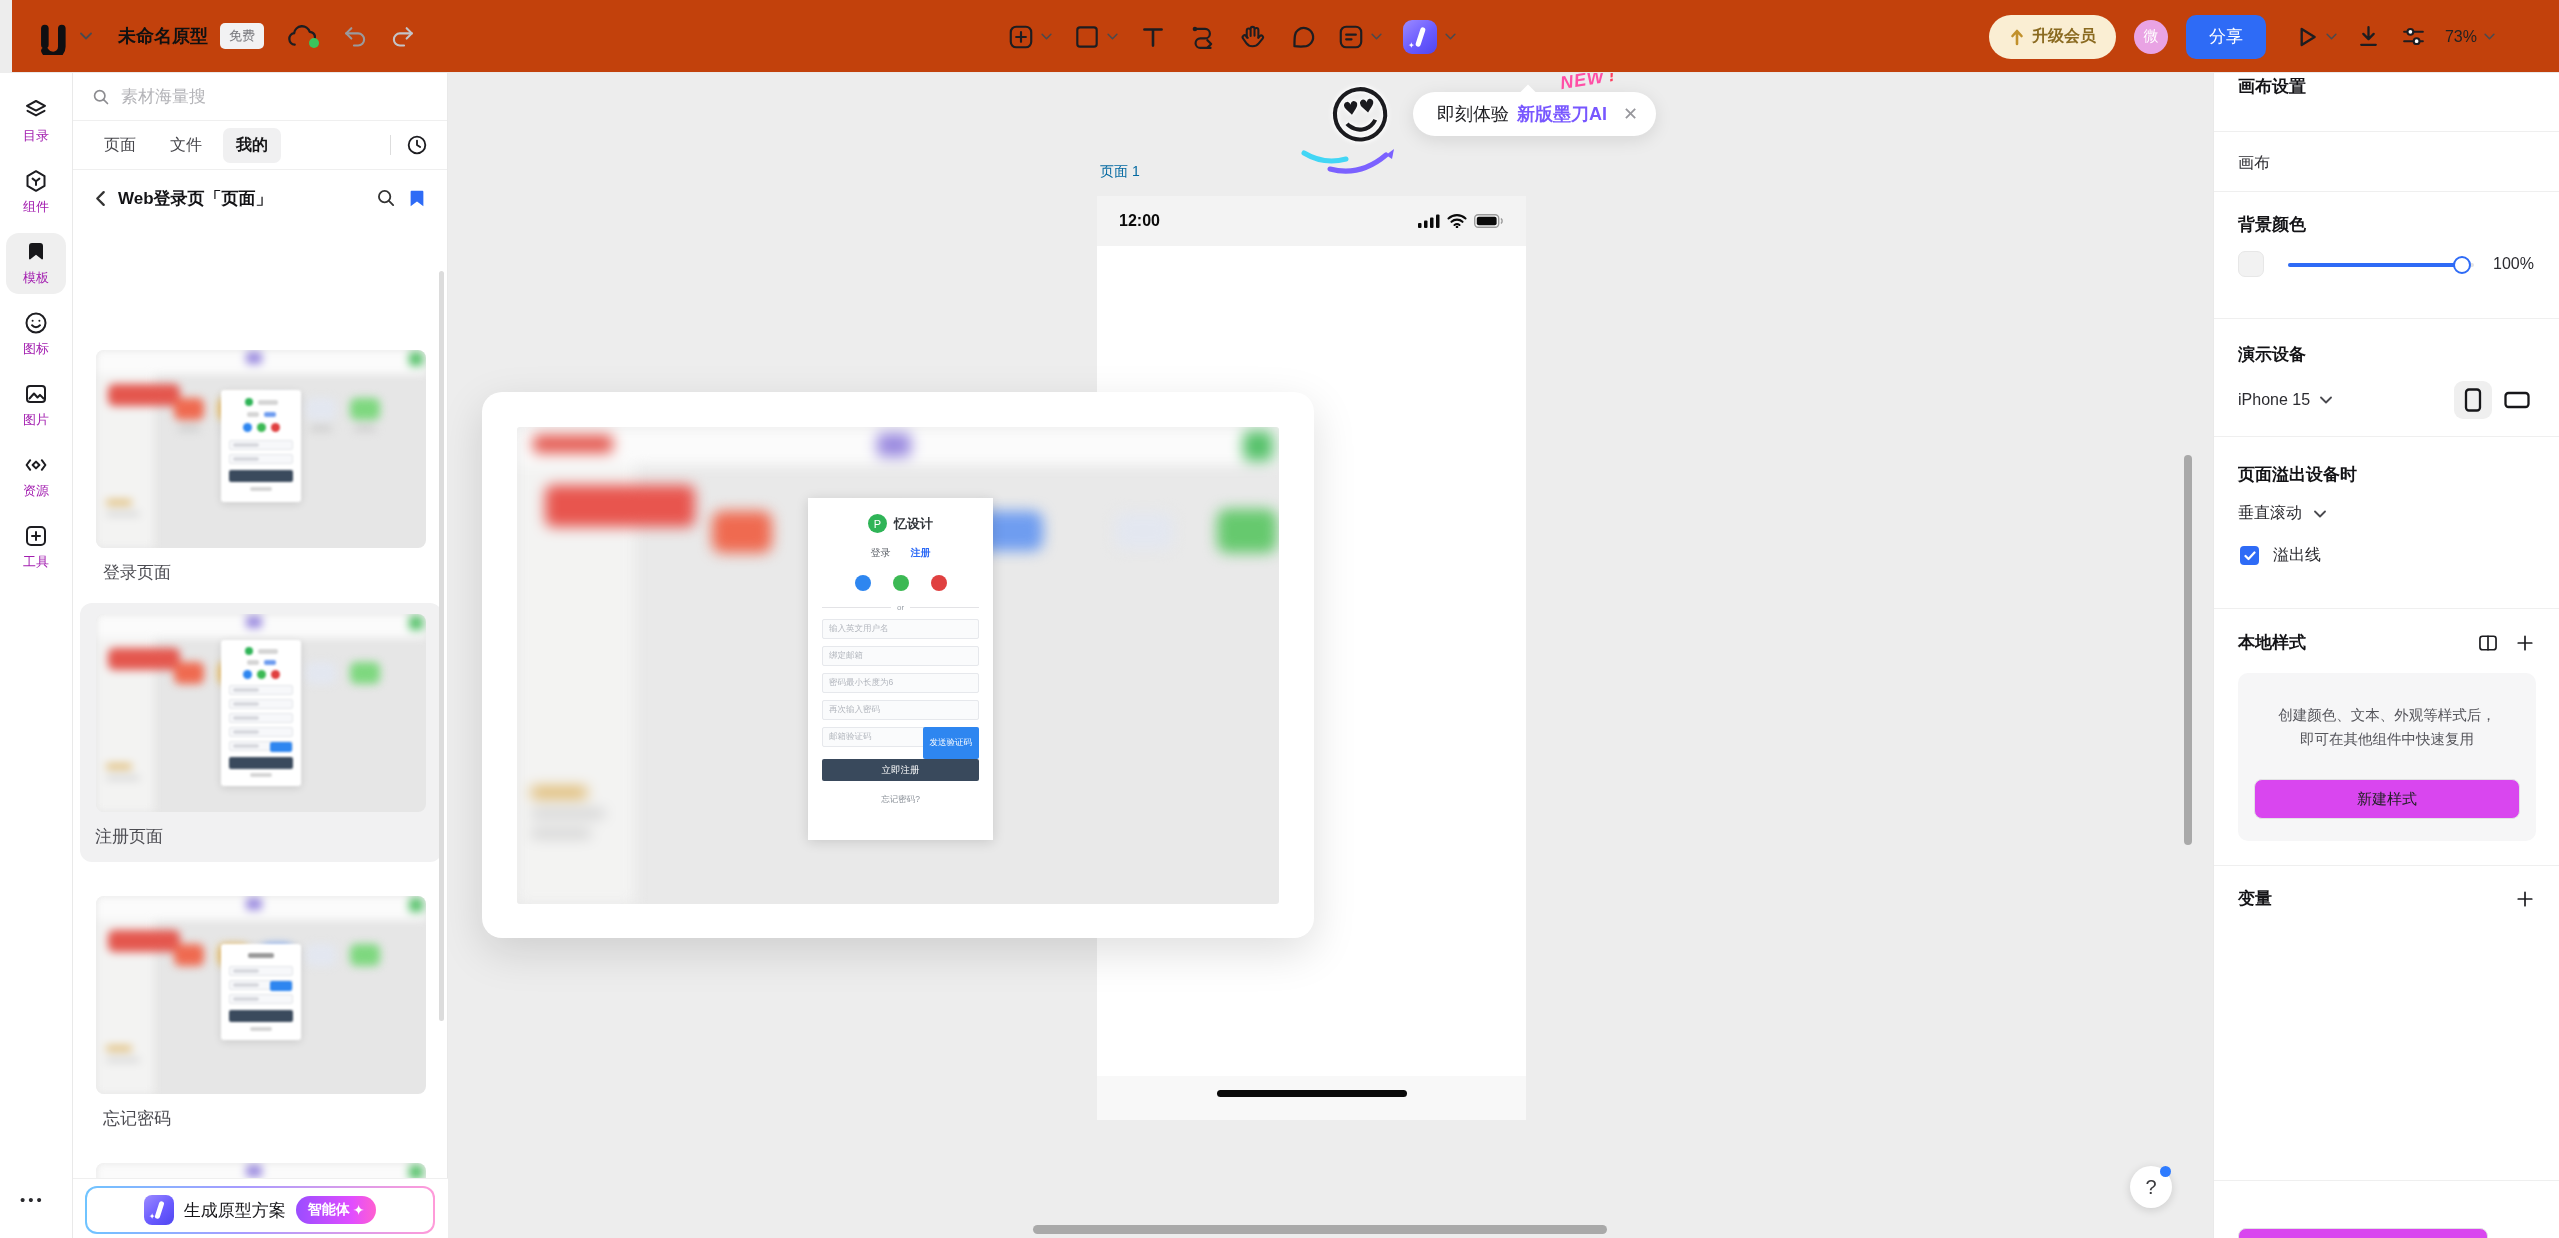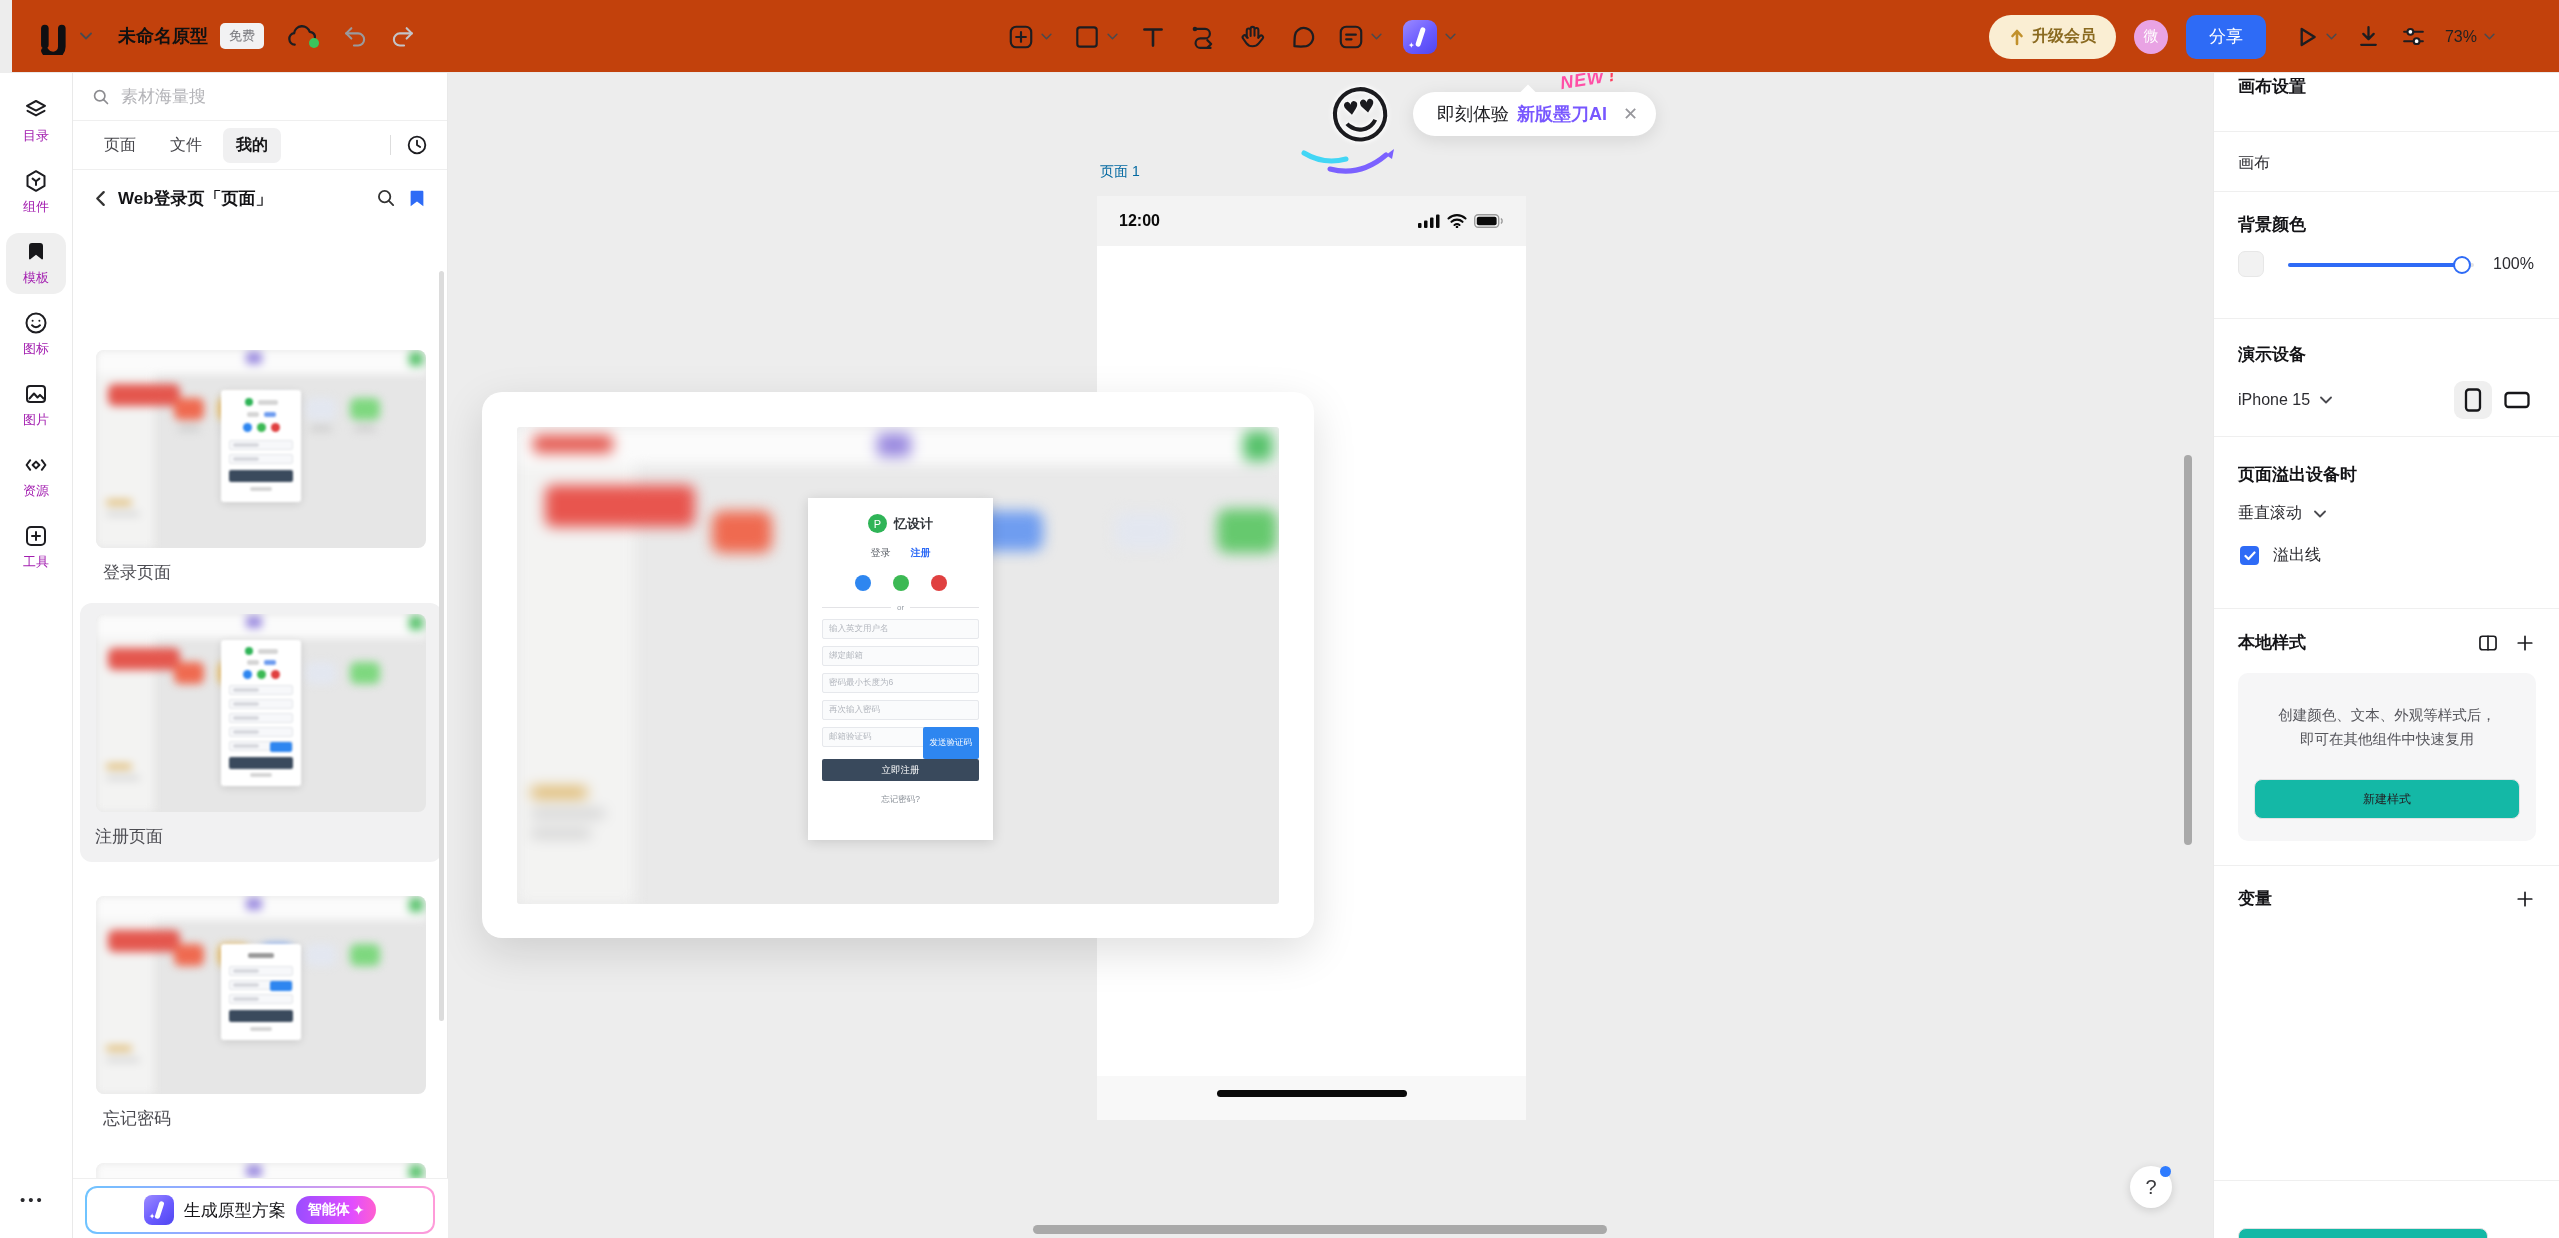--- a/index.html
+++ b/index.html
@@ -101,21 +101,21 @@
   .rp-div{position:absolute;left:0;width:346px;height:1px;background:#efefef}
   .swatch{width:26px;height:26px;border-radius:7px;background:#f2f2f2;border:1px solid #e7e7e7}
   .slider-track{position:absolute;left:50px;top:12px;width:186px;height:4px;border-radius:2px;background:#e3e3e3}
   .slider-fill{position:absolute;left:0;top:0;height:4px;width:174px;border-radius:2px;background:#2e6bf6}
   .slider-thumb{position:absolute;left:165px;top:-7px;width:18px;height:18px;border-radius:50%;background:#fff;border:2px solid #2e6bf6}
   .dev-btn{width:38px;height:38px;border-radius:9px;display:flex;align-items:center;justify-content:center}
   .dev-btn.sel{background:#efefef}
   .checkbox{width:19px;height:19px;border-radius:4px;background:#2e6bf6;display:flex;align-items:center;justify-content:center}
   .styles-box{position:absolute;left:24px;top:600px;width:298px;height:168px;background:#f6f6f7;border-radius:10px;text-align:center}
   .styles-hint{font-size:14.5px;color:#55555b;line-height:24px;margin-top:30px}
-  .btn-outline{background:#14b8a6;border:1px solid #e2e2e4;border-radius:8px;font-size:12px;color:#222226;display:flex;align-items:center;justify-content:center}
+  .btn-outline{background:#d946ef;border:1px solid #e2e2e4;border-radius:8px;font-size:15px;color:#222226;display:flex;align-items:center;justify-content:center}
 </style>
 </head>
 <body>
 
 <div id="topbar" class="ab flex">
   <div class="flex" style="margin-left:22px;gap:8px">
     <svg width="38" height="38" viewBox="0 0 28 28">
         <path d="M8 8.5 v12" stroke="#0f0f12" stroke-width="5.6" stroke-linecap="round" fill="none"></path>
         <path d="M20.5 8.5 v13.5 a6.4 6.4 0 0 1 -6.4 6.4 c-2.7 0 -5 -1.3 -6 -3.4" stroke="#0f0f12" stroke-width="5.6" stroke-linecap="round" fill="none"></path>
       </svg>

